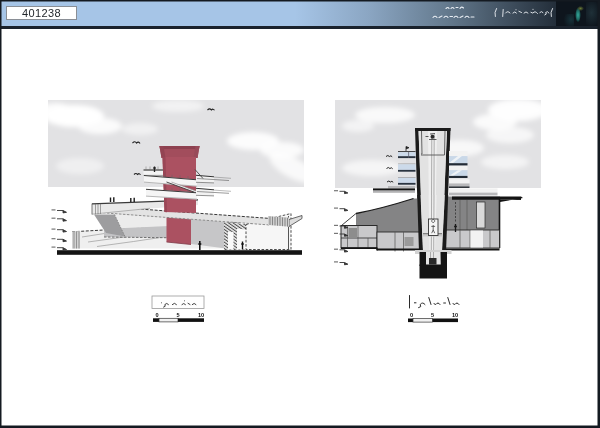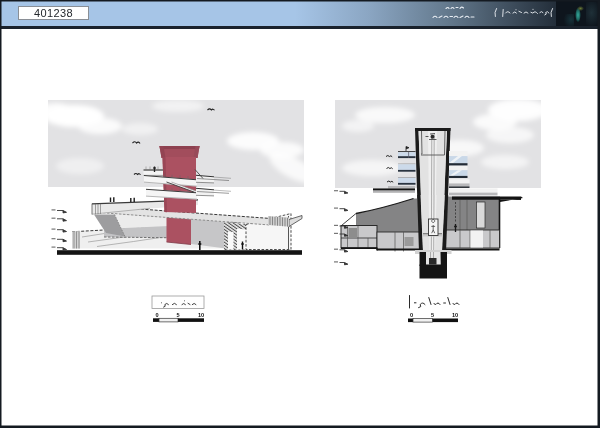--- a/index.html
+++ b/index.html
@@ -18,21 +18,21 @@
 
 <div class="abs" style="left:556px;top:0;width:44px;height:28px;background:#0e151d;overflow:hidden;">
   <div class="abs" style="left:18px;top:2px;width:8px;height:24px;background:radial-gradient(ellipse 3.5px 9px at 4px 13px,#35ab9e 0%,#1c635e 55%,rgba(10,30,35,0) 80%);"></div>
   <div class="abs" style="left:21px;top:6px;width:7px;height:5px;background:radial-gradient(ellipse at center,#6b7b35 0%,rgba(20,30,20,0) 70%);"></div>
   <div class="abs" style="left:30px;top:2px;width:14px;height:24px;background:radial-gradient(ellipse at 40% 45%,#1f3038 0%,rgba(10,20,28,0) 80%);"></div>
   <div class="abs" style="left:8px;top:14px;width:10px;height:14px;background:radial-gradient(ellipse at 70% 40%,#17323a 0%,rgba(10,20,28,0) 75%);"></div>
 </div>
 
 <div class="abs" style="left:0;top:26px;width:600px;height:2.5px;background:#1a222c;"></div>
 
-<div class="abs" style="left:18px;top:5.5px;width:71px;height:14px;background:#fff;border:1px solid #8a8f96;box-sizing:border-box;">
+<div class="abs" style="left:6px;top:5.5px;width:71px;height:14px;background:#fff;border:1px solid #8a8f96;box-sizing:border-box;">
   <div style="font-size:11px;font-weight:normal;color:#23272c;text-align:center;line-height:13px;letter-spacing:0.4px;">401238</div>
 </div>
 
 <svg class="abs" style="left:0;top:0;" width="600" height="28" viewBox="0 0 600 28">
   <g stroke="#e9eef4" fill="none" stroke-linecap="round">
     <path d="M446,8.5 q2,-2 3,0 M451,8.5 q1.5,-2 3,0 M456,7.5 l2,0 M460,8.5 q1.5,-2.5 3.5,-0.5" stroke-width="1.1"></path>
     <path d="M433,17.5 q2,-2.5 4,0 M439,17.5 l3,-1.5 M444,17.5 q2,-2.5 4,0 M450,16.5 l2.5,0 M454,17.5 q2,-2.5 4,0 M460,17.5 l3,-1.5 M465,17.5 q2,-2.5 4,0 M471,17 l3,0" stroke-width="1.1"></path>
   </g>
 
   <g stroke="#eef2f6" fill="none" stroke-linecap="round" stroke-width="0.9">

